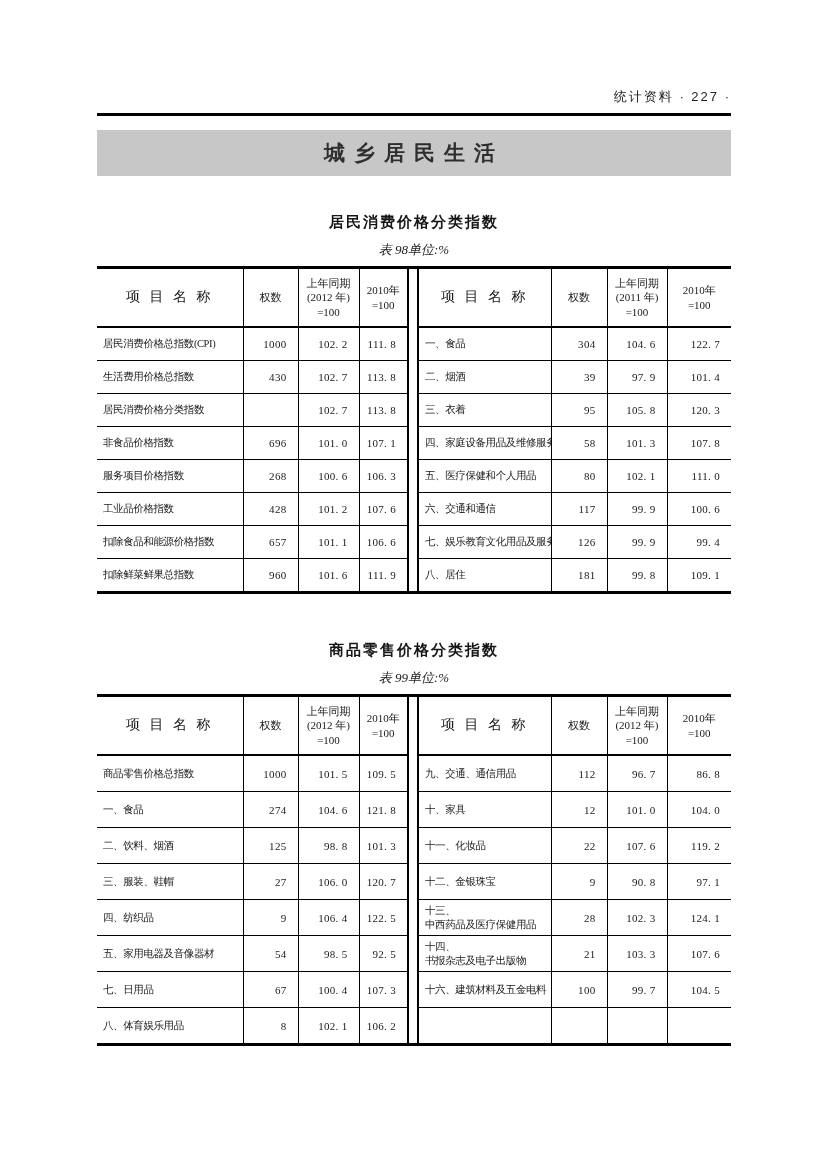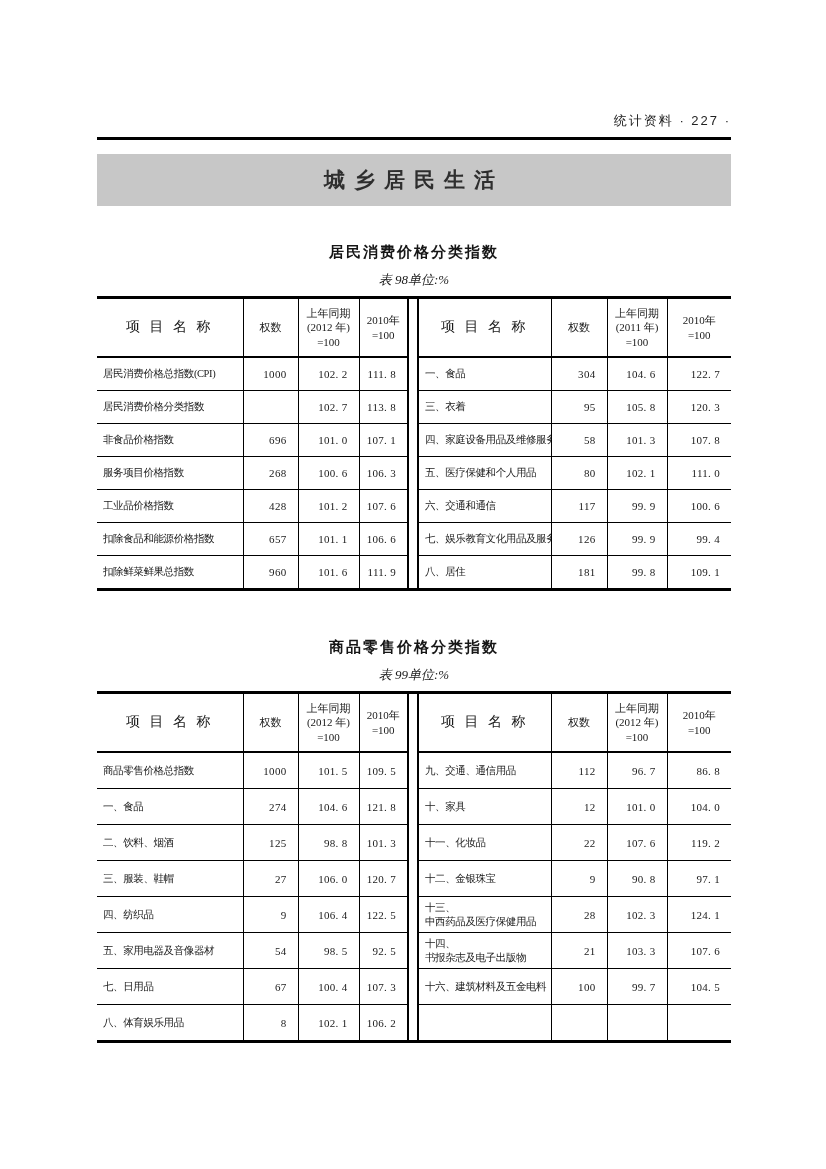--- a/index.html
+++ b/index.html
@@ -5,29 +5,29 @@
   html,body{margin:0;padding:0;}
   body{
     width:826px;height:1169px;background:#ffffff;position:relative;
     font-family:"Liberation Serif","DejaVu Serif",serif;color:#1a1a1a;
     -webkit-font-smoothing:antialiased;
   }
   .content{position:absolute;left:97px;top:0;width:634px;}
 
   
   .pagehead{
-    padding-top:112px;text-align:right;font-size:13px;
+    padding-top:88px;text-align:right;font-size:13px;
     font-family:"Liberation Sans","DejaVu Sans",sans-serif;
     color:#222;letter-spacing:2px;
   }
   .rule{height:3px;background:#000;margin-top:7px;}
 
   
   .banner{
-    margin-top:14px;height:52px;background:#c7c7c7;
+    margin-top:14px;height:46px;background:#c7c7c7;
     display:flex;align-items:center;justify-content:center;
     font-family:"Liberation Sans","DejaVu Sans",sans-serif;
     font-weight:bold;font-size:21px;letter-spacing:9px;color:#2e2e2e;
   }
 
   
   .tbl-title{
     text-align:center;font-family:"Liberation Sans","DejaVu Sans",sans-serif;
     font-weight:bold;font-size:15px;letter-spacing:2px;color:#161616;
   }
@@ -125,20 +125,31 @@
           <td class="num c2">1000</td>
           <td class="num c3">102. 2</td>
           <td class="num c4">111. 8</td>
           <td class="sp"></td>
           <td class="name">一、食品</td>
           <td class="num c2">304</td>
           <td class="num c3">104. 6</td>
           <td class="num c4">122. 7</td>
         </tr>
         <tr>
+          <td class="name">生活费用价格总指数</td>
+          <td class="num c2">430</td>
+          <td class="num c3">102. 7</td>
+          <td class="num c4">113. 8</td>
+          <td class="sp"></td>
+          <td class="name">二、烟酒</td>
+          <td class="num c2">39</td>
+          <td class="num c3">97. 9</td>
+          <td class="num c4">101. 4</td>
+        </tr>
+        <tr>
           <td class="name">居民消费价格分类指数</td>
           <td class="num c2"></td>
           <td class="num c3">102. 7</td>
           <td class="num c4">113. 8</td>
           <td class="sp"></td>
           <td class="name">三、衣着</td>
           <td class="num c2">95</td>
           <td class="num c3">105. 8</td>
           <td class="num c4">120. 3</td>
         </tr>

